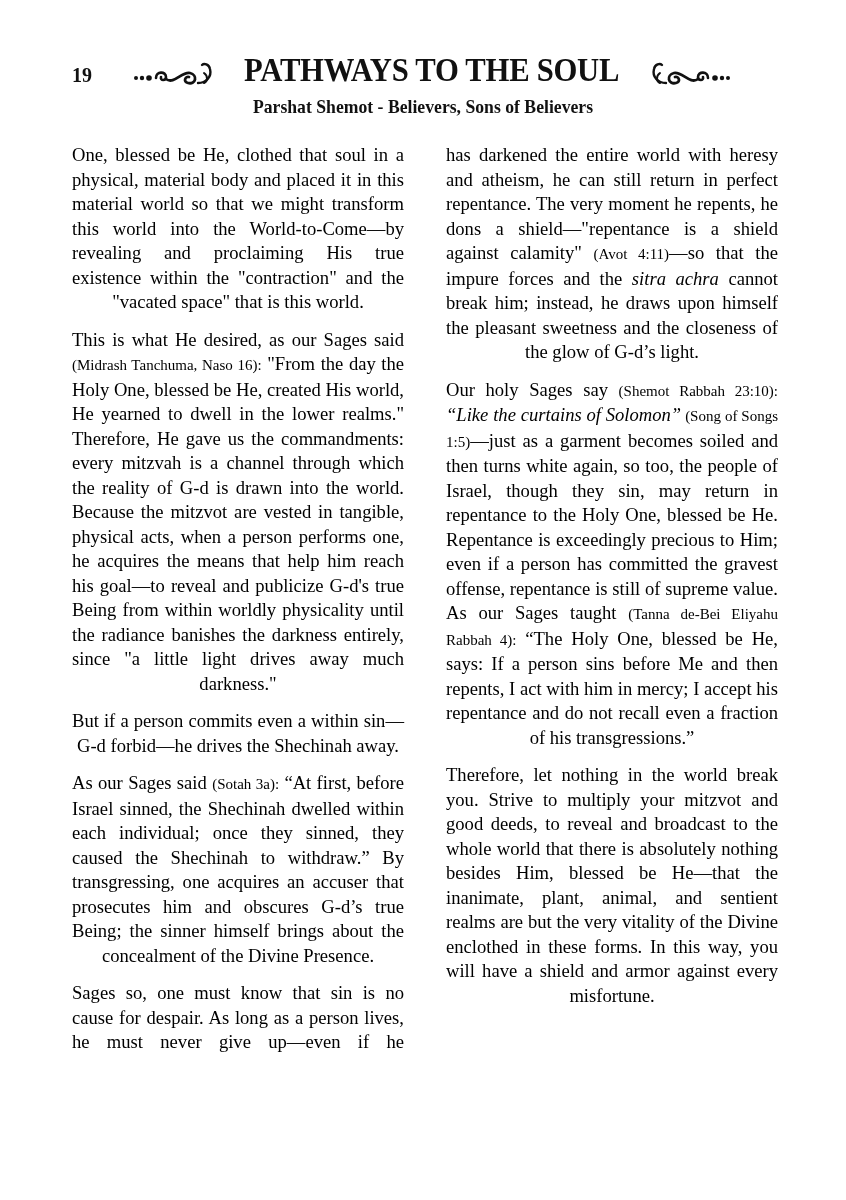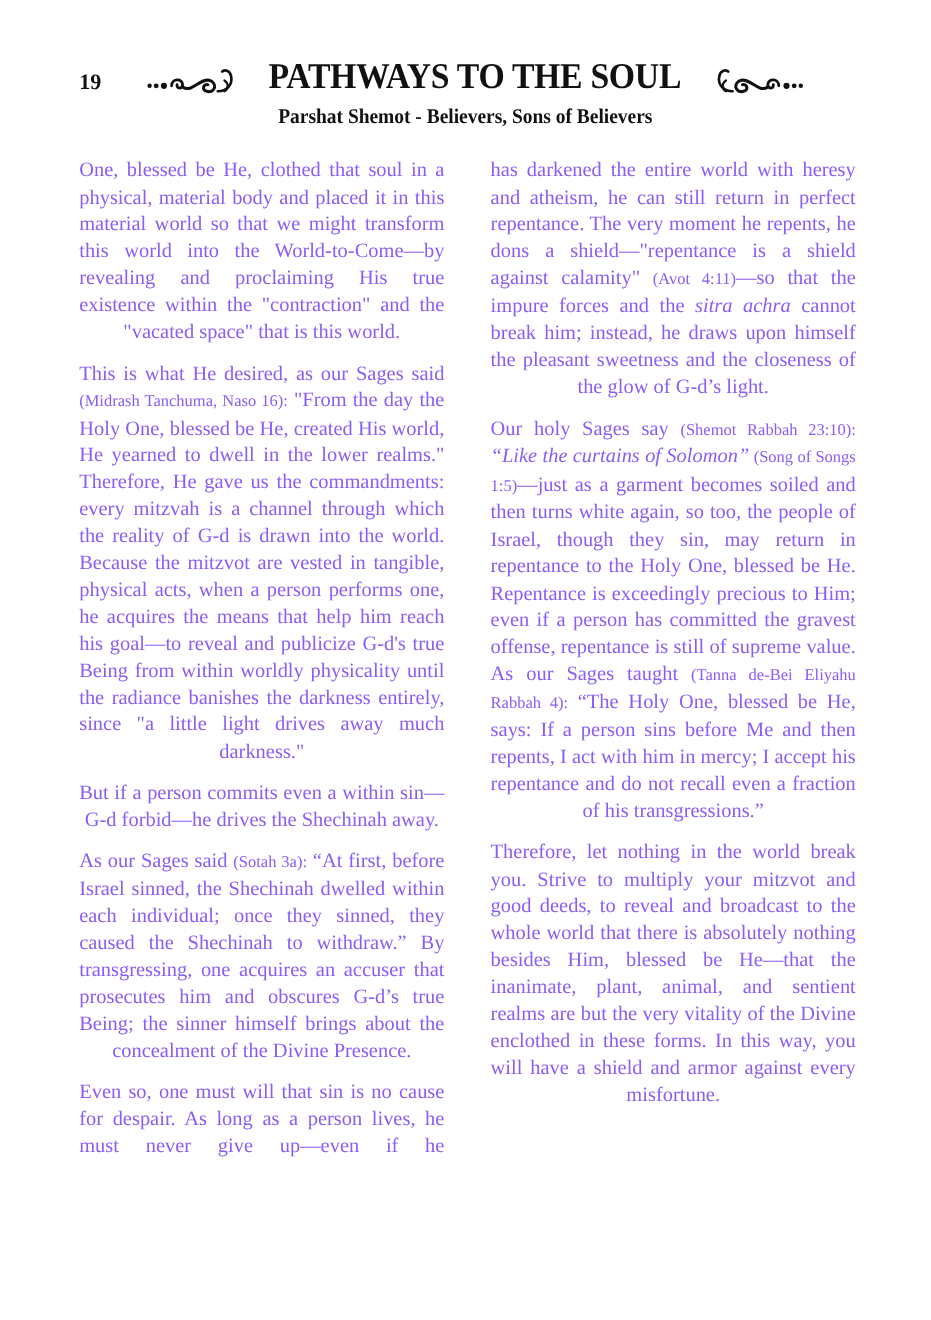--- a/index.html
+++ b/index.html
@@ -67,21 +67,21 @@
     color: #111;
     transform: scaleX(0.93);
   }
   .column {
     position: absolute;
     top: 143px;
     width: 332px;
     font-size: 18.6px;
     line-height: 24.5px;
     text-align: justify;
-    color: #8b5cf6;
+    color: #000000;
   }
   .col-left { left: 72px; }
   .col-right { left: 446px; }
   .para {
     margin: 0 0 13px 0;
     text-align: justify;
     text-align-last: center;
     hyphens: none;
   }
   .para.cont-end {
@@ -125,20 +125,20 @@
     </span>
   </div>
 </div>
 <div class="subtitle">Parshat Shemot - Believers, Sons of Believers</div>
 
 <div class="column col-left">
   <p class="para">One, blessed be He, clothed that soul in a physical, material body and placed it in this material world so that we might transform this world into the World-to-Come—by revealing and proclaiming His true existence within the "contraction" and the "vacated space" that is this world.</p>
   <p class="para"><span>This is what He desired, as our Sages said </span><span class="src">(Midrash Tanchuma, Naso 16):</span><span> "From the day the Holy One, blessed be He, created His world, He yearned to dwell in the lower realms." Therefore, He gave us the commandments: every mitzvah is a channel through which the reality of G-d is drawn into the world. Because the mitzvot are vested in tangible, physical acts, when a person performs one, he acquires the means that help him reach his goal—to reveal and publicize G-d's true Being from within worldly physicality until the radiance banishes the darkness entirely, since "a little light drives away much darkness."</span></p>
   <p class="para">But if a person commits even a within sin—G-d forbid—he drives the Shechinah away.</p>
   <p class="para"><span>As our Sages said </span><span class="src">(Sotah 3a):</span><span> “At first, before Israel sinned, the Shechinah dwelled within each individual; once they sinned, they caused the Shechinah to withdraw.” By transgressing, one acquires an accuser that prosecutes him and obscures G-d’s true Being; the sinner himself brings about the concealment of the Divine Presence.</span></p>
-  <p class="para cont-end">Even so, one must will that sin is no cause for despair. As long as a person lives, he must never give up—even if he</p>
+  <p class="para cont-end">Sages so, one must know that sin is no cause for despair. As long as a person lives, he must never give up—even if he</p>
 </div>
 
 <div class="column col-right">
   <p class="para"><span>has darkened the entire world with heresy and atheism, he can still return in perfect repentance. The very moment he repents, he dons a shield—"repentance is a shield against calamity" </span><span class="src">(Avot 4:11)</span><span>—so that the impure forces and the </span><span class="it">sitra achra</span><span> cannot break him; instead, he draws upon himself the pleasant sweetness and the  closeness of the glow of G-d’s light.</span></p>
   <p class="para"><span>Our holy Sages say </span><span class="src">(Shemot Rabbah 23:10):</span><span class="it"> “Like the curtains of Solomon”</span><span class="src"> (Song of Songs 1:5)</span><span>—just as a garment becomes soiled and then turns white again, so too, the people of Israel, though they sin, may return in repentance to the Holy One, blessed be He. Repentance is exceedingly precious to Him; even if a person has committed the gravest offense, repentance is still of supreme value. As our Sages taught </span><span class="src">(Tanna de-Bei Eliyahu Rabbah 4):</span><span> “The Holy One, blessed be He, says: If a person sins before Me and then repents, I act with him in mercy; I accept his repentance and do not recall even a fraction of his transgressions.”</span></p>
   <p class="para">Therefore, let nothing in the world break you. Strive to multiply your mitzvot and good deeds, to reveal and broadcast to the whole world that there is absolutely nothing besides Him, blessed be He—that the inanimate, plant, animal, and sentient realms are but the very vitality of the Divine enclothed in these forms. In this way, you will have a shield and armor against every misfortune.</p>
 </div>
 
 </body></html>

